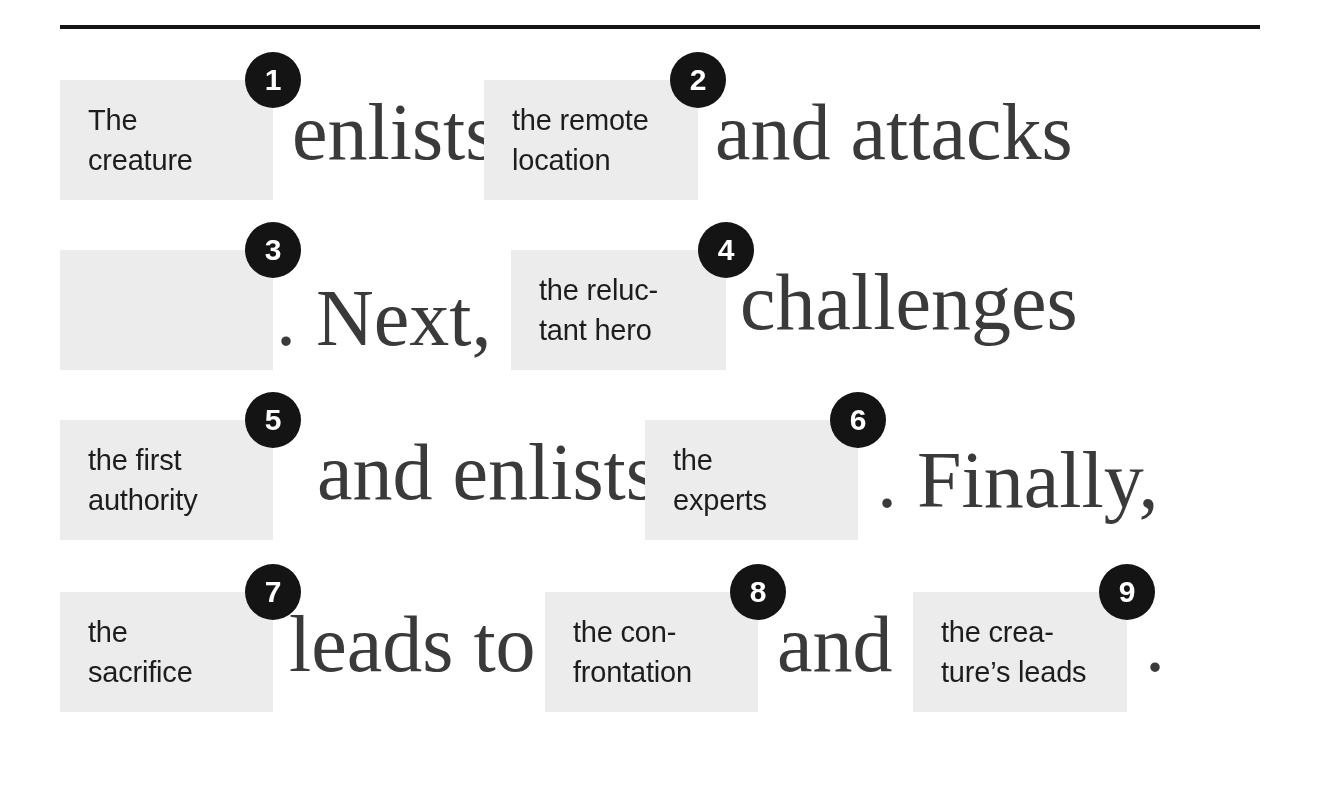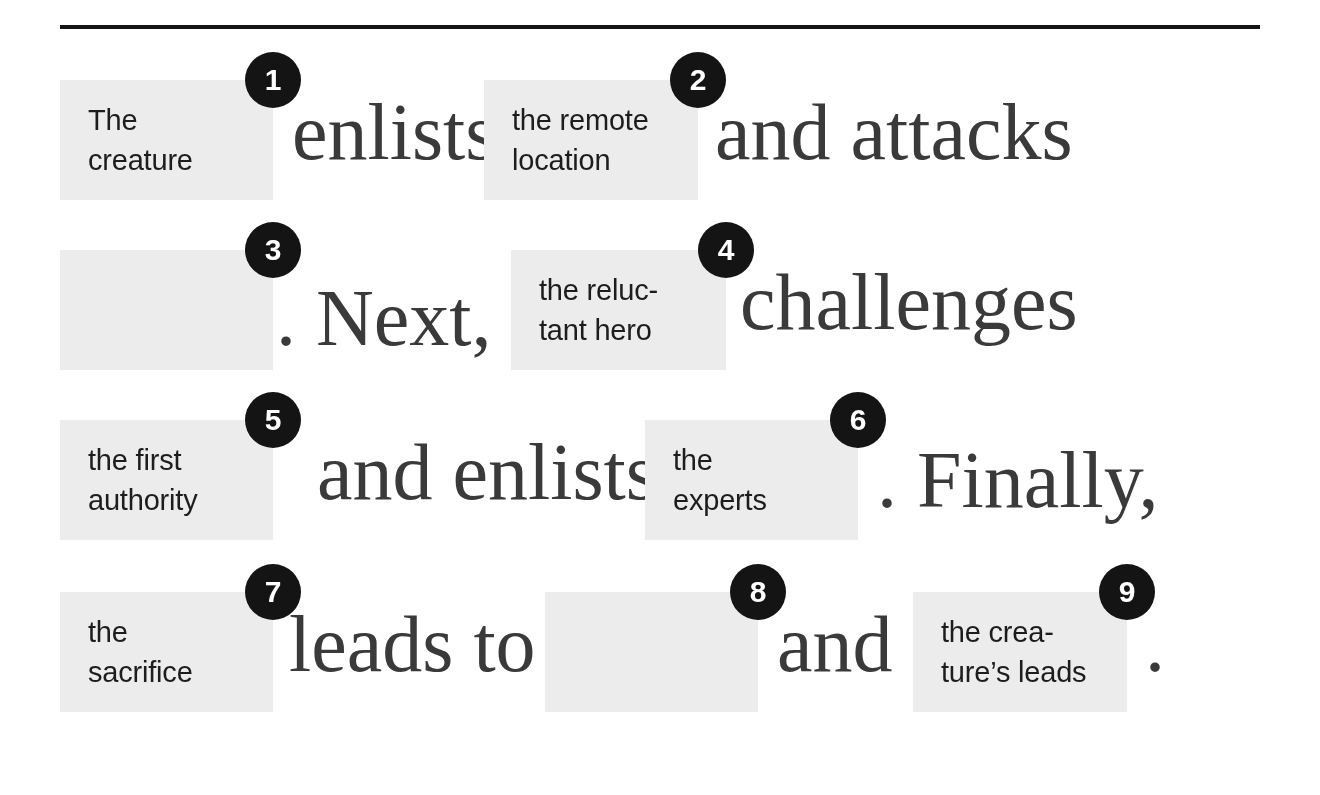--- a/index.html
+++ b/index.html
@@ -111,20 +111,22 @@
 
   <div class="blank" style="left:60px; top:592px; width:213px;">
     <div class="label">the
 sacrifice</div>
     <div class="badge">
         <span>7</span>
       </div>
   </div>
   <div class="word" style="left:289px; top:592px;">leads to</div>
   <div class="blank" style="left:545px; top:592px; width:213px;">
+    <div class="label">the con-
+frontation</div>
     <div class="badge">
         <span>8</span>
       </div>
   </div>
   <div class="word" style="left:777px; top:592px;">and</div>
   <div class="blank" style="left:913px; top:592px; width:214px;">
     <div class="label">the crea-
 ture’s leads</div>
     <div class="badge">
         <span>9</span>

